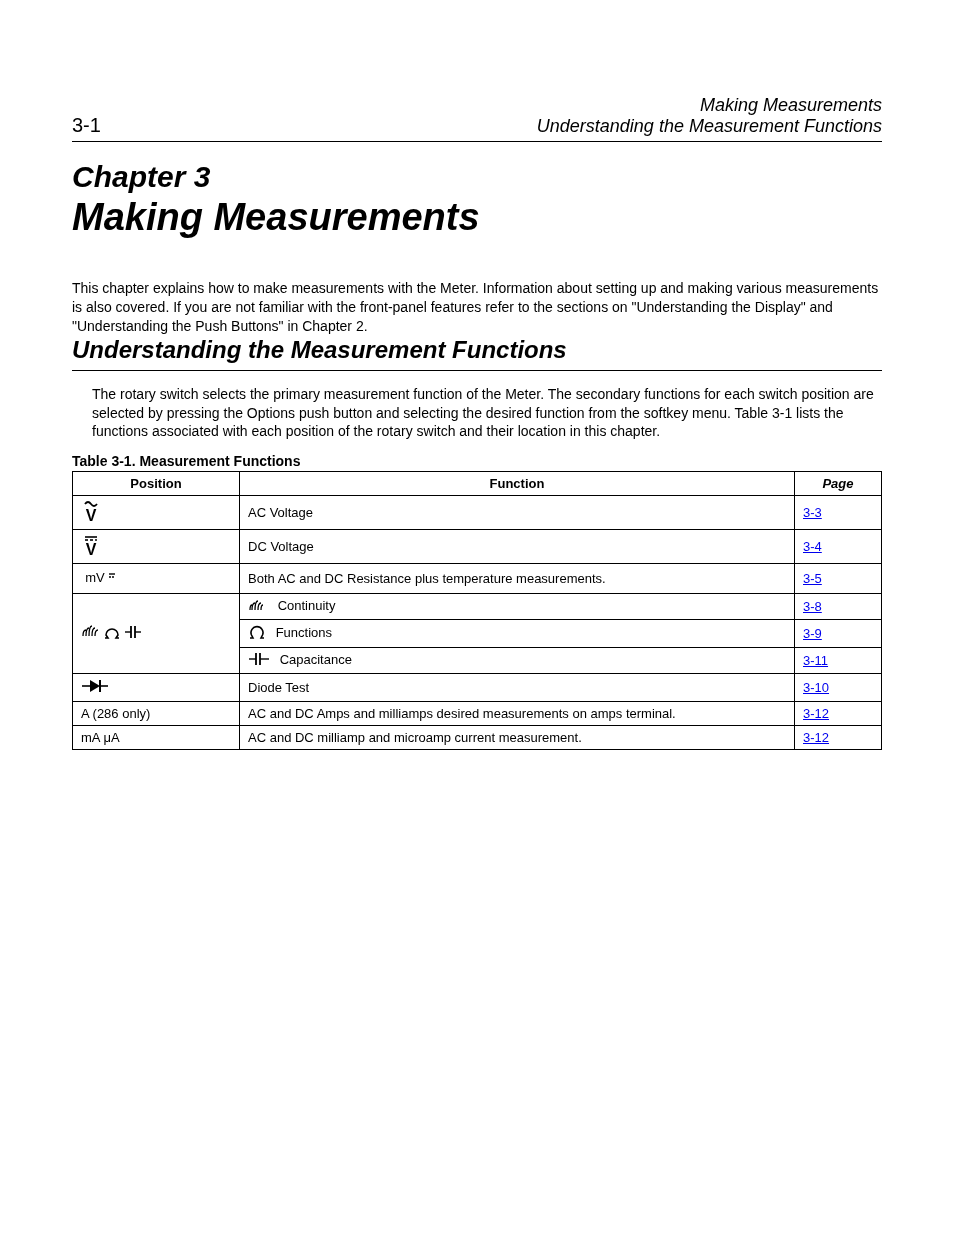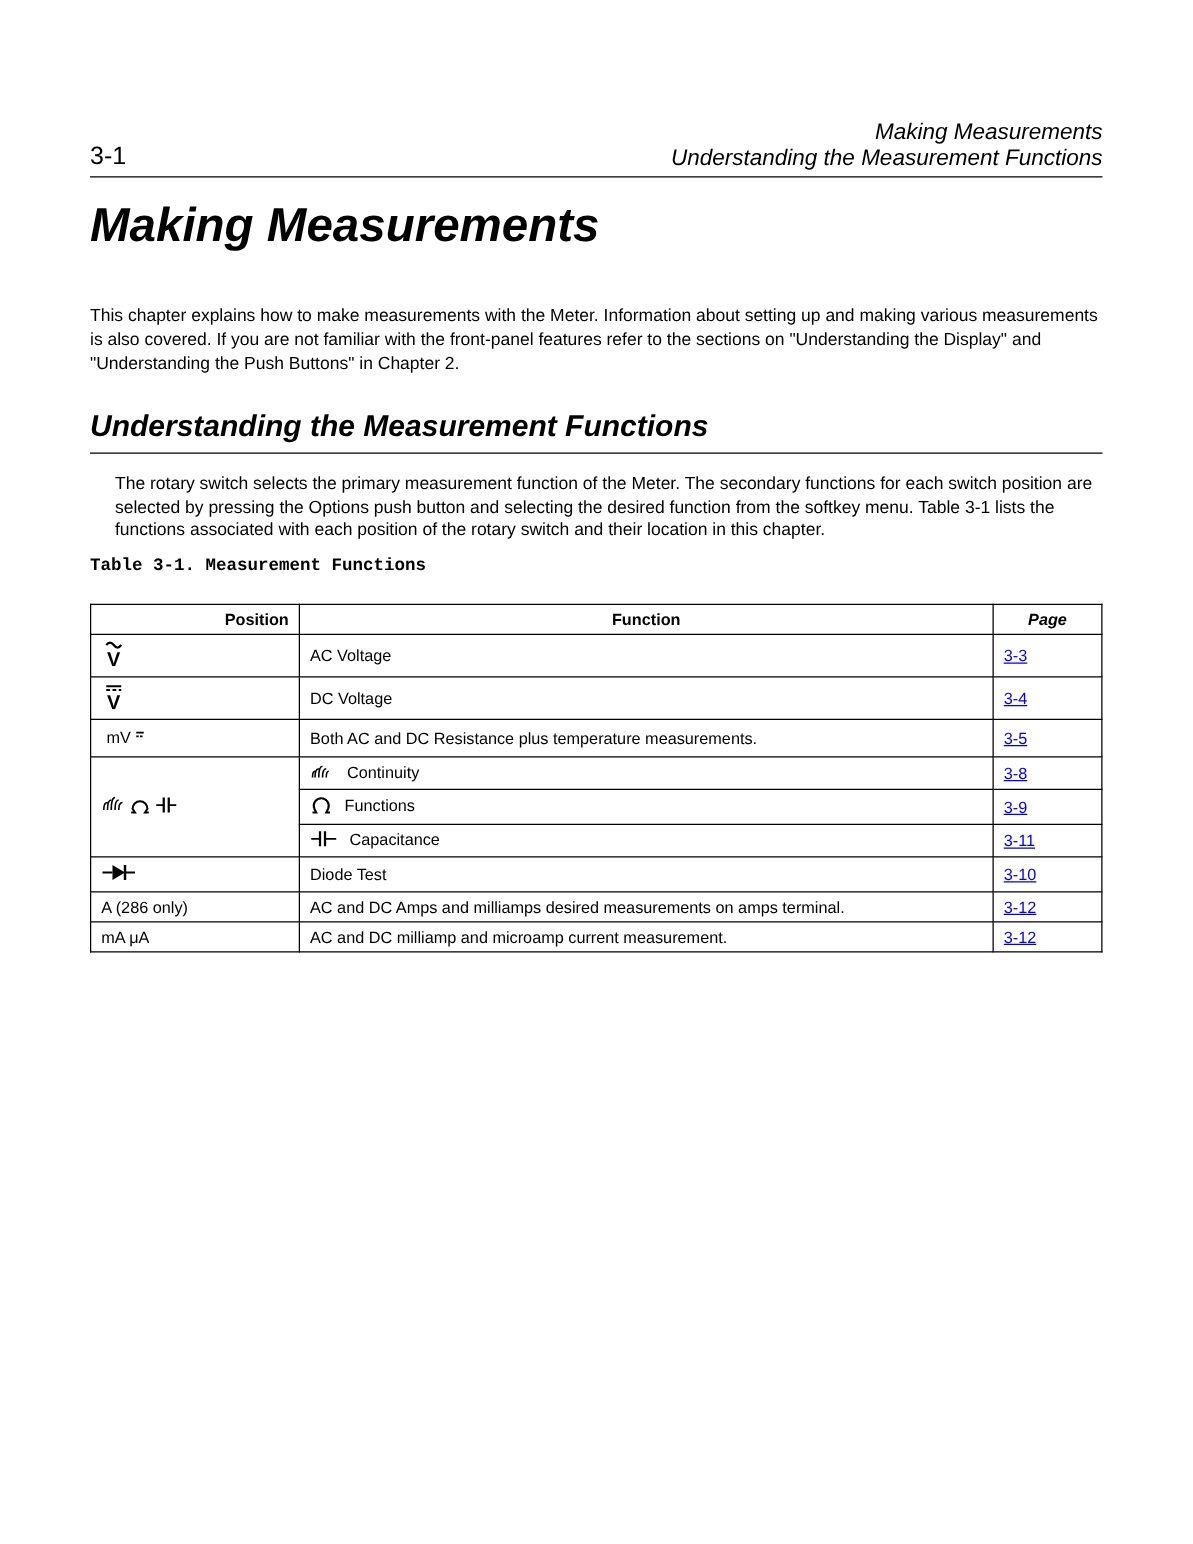--- a/index.html
+++ b/index.html
@@ -41,21 +41,20 @@
   }
   .title {
     font-style: italic;
     font-weight: bold;
     font-size: 38px;
     margin: 0 0 40px 0;
   }
   .intro {
     font-size: 14px;
     line-height: 1.35;
-    margin-bottom: 28px;
   }
   .section-head {
     font-style: italic;
     font-weight: bold;
     font-size: 24px;
     margin: 0 0 6px 0;
   }
   .section-rule {
     border: none;
     border-top: 1px solid #000;
@@ -63,22 +62,21 @@
   }
   .section-body {
     font-size: 14px;
     line-height: 1.35;
     margin-bottom: 12px;
     margin-left: 20px;
   }
   .table-caption {
     font-size: 14px;
     font-weight: bold;
-    margin-bottom: 22px;
-    font-family: Liberation Mono, monospace;
+    margin-bottom: 2px;
   }
   table.funcs {
     border-collapse: collapse;
     width: 100%;
     font-size: 13px;
   }
   table.funcs th, table.funcs td {
     border: 1px solid #000;
     padding: 4px 8px;
     vertical-align: middle;
@@ -110,34 +108,35 @@
 
   <div class="header-row">
     <div class="page-num">3-1</div>
     <div class="right-head">
       <div>Making Measurements</div>
       <div>Understanding the Measurement Functions</div>
     </div>
   </div>
   <hr class="rule">
 
+  <div class="chapter">Chapter 3</div>
   <div class="title">Making Measurements</div>
 
   <div class="intro">This chapter explains how to make measurements with the Meter. Information about setting up and making various measurements is also covered. If you are not familiar with the front-panel features refer to the sections on "Understanding the Display" and "Understanding the Push Buttons" in Chapter 2.</div>
 
   <div class="section-head">Understanding the Measurement Functions</div>
   <hr class="section-rule">
   <div class="section-body">The rotary switch selects the primary measurement function of the Meter. The secondary functions for each switch position are selected by pressing the Options push button and selecting the desired function from the softkey menu. Table 3-1 lists the functions associated with each position of the rotary switch and their location in this chapter.</div>
 
   <div class="table-caption">Table 3-1. Measurement Functions</div>
 
   <table class="funcs">
     <thead>
       <tr>
-        <th style="width:150px;text-align:right;">Position</th>
+        <th style="width:150px;">Position</th>
         <th>Function</th>
         <th style="width:70px;font-style:italic;">Page</th>
       </tr>
     </thead>
     <tbody>
 
       <tr>
         <td class="pos">
           <span class="icon">
             <svg width="20" height="22" viewBox="0 0 20 22">

